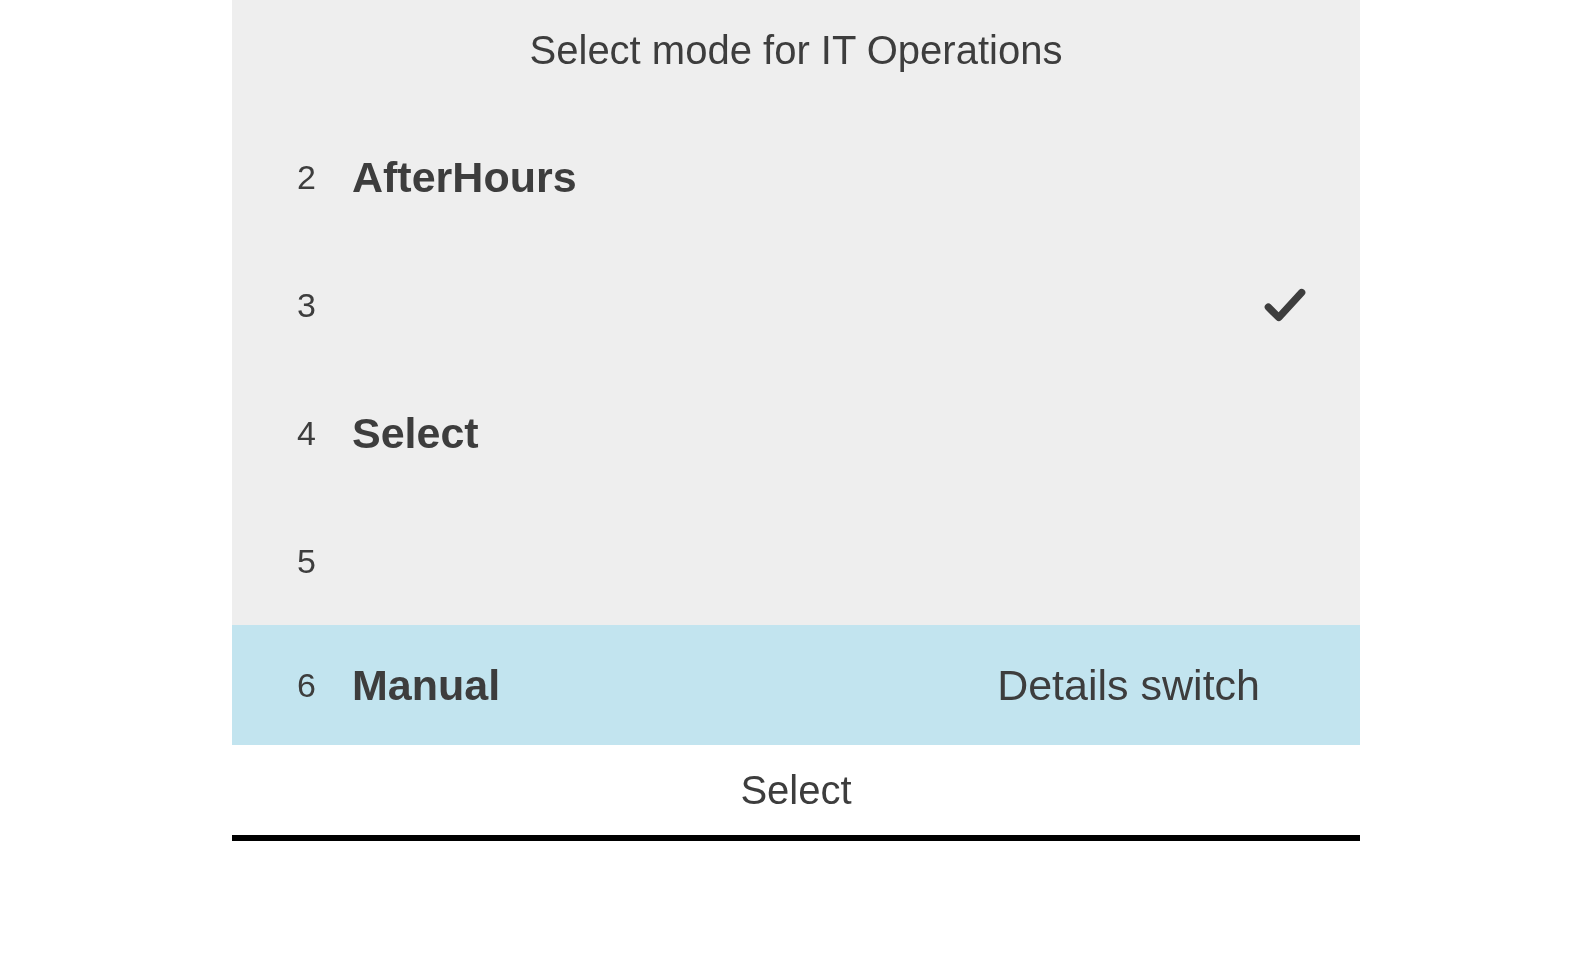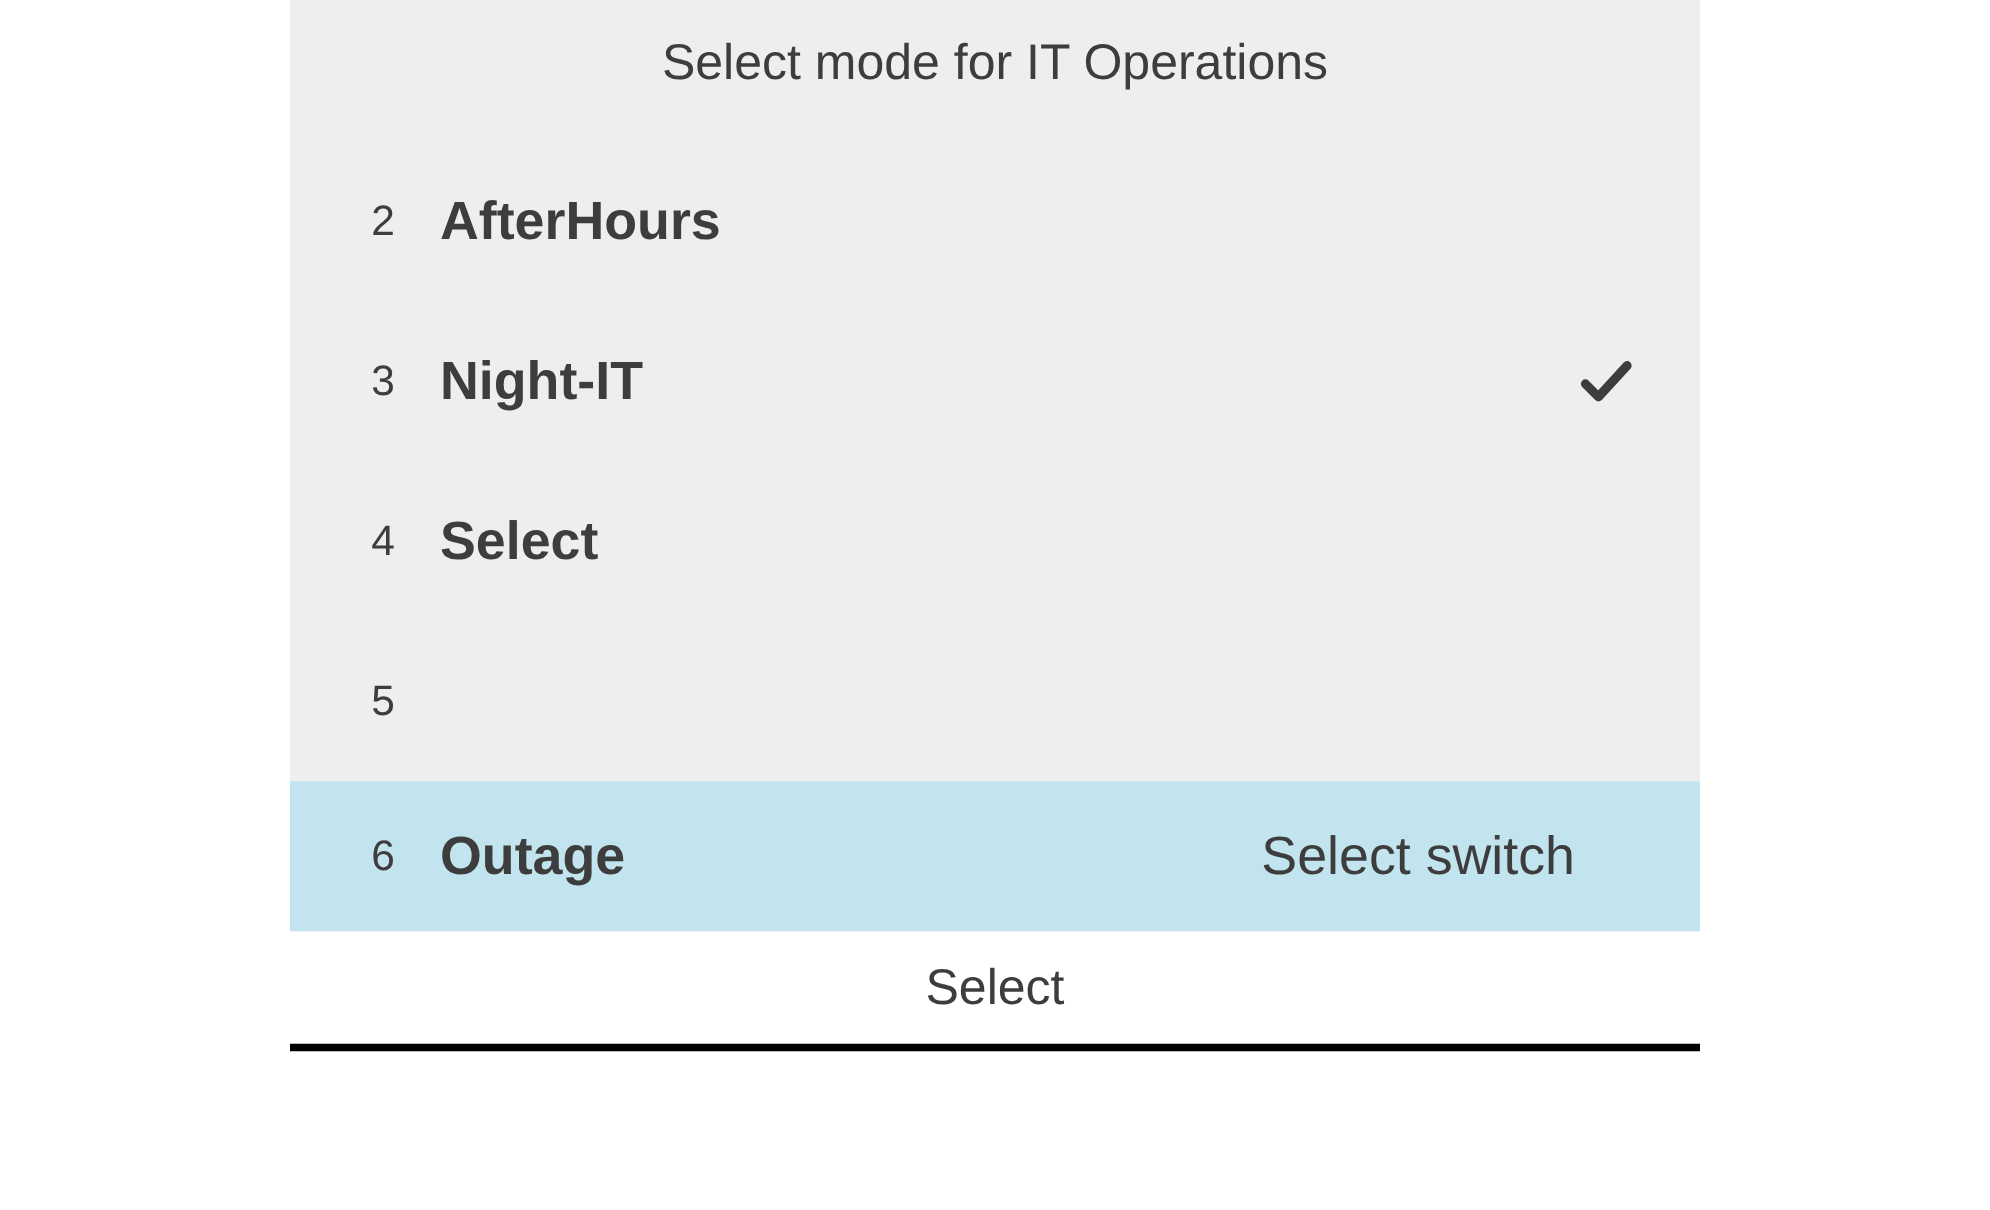--- a/index.html
+++ b/index.html
@@ -102,41 +102,40 @@
 
   <div class="mode-list">
 
     <div class="mode-row">
       <span class="mode-num">2</span>
       <span class="mode-label">AfterHours</span>
     </div>
 
     <div class="mode-row">
       <span class="mode-num">3</span>
-      <span class="mode-label">Night-IT</span>
       <span class="check">
         <svg viewBox="0 0 24 24" fill="none" stroke="#3d3d3d" stroke-width="3.5" stroke-linecap="round" stroke-linejoin="round">
           <polyline points="4 13 9 18 20 6"></polyline>
         </svg>
       </span>
     </div>
 
     <div class="mode-row">
       <span class="mode-num">4</span>
       <span class="mode-label">Select</span>
     </div>
 
     <div class="mode-row">
       <span class="mode-num">5</span>
     </div>
 
     <div class="mode-row highlighted">
       <span class="mode-num">6</span>
-      <span class="mode-label">Outage</span>
-      <span class="mode-extra">Select switch</span>
+      <span class="mode-label">Manual</span>
+      <span class="mode-extra">Details switch</span>
     </div>
 
   </div>
 
   <div class="action-bar">
     <div class="action-btn">Select</div>
   </div>
 
   <div class="bottom-border"></div>
 

